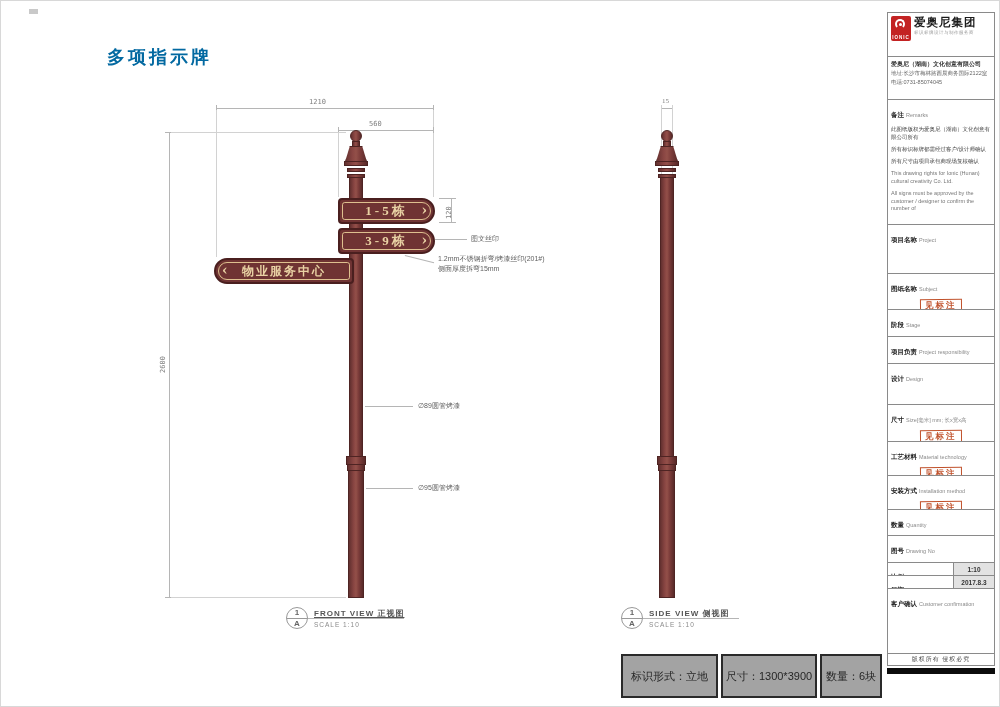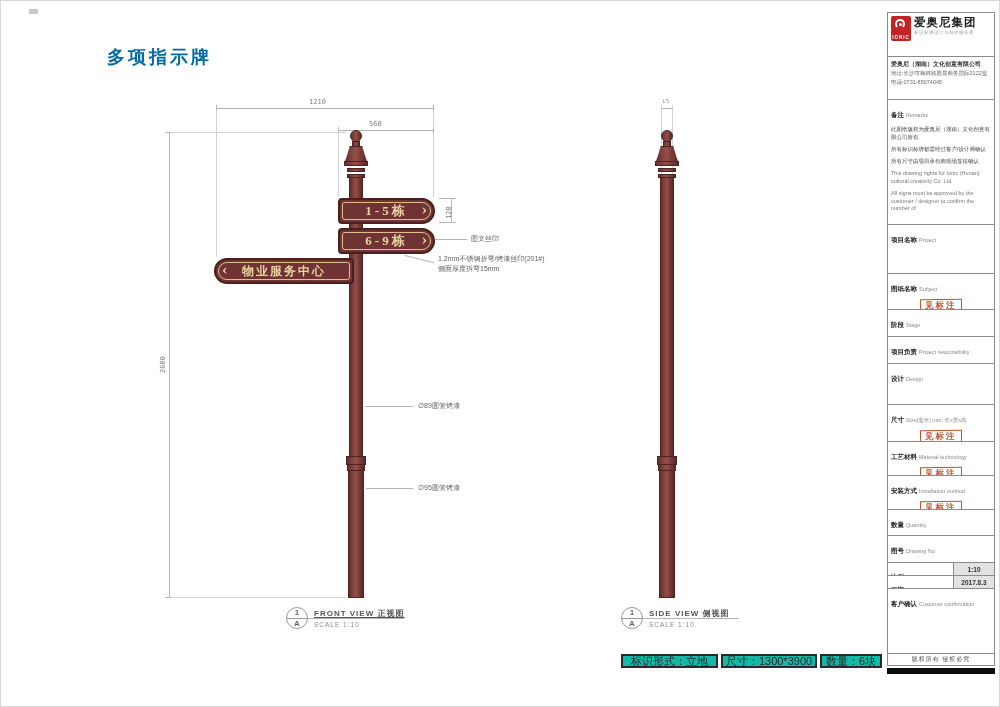--- a/index.html
+++ b/index.html
@@ -40,22 +40,22 @@
   
   .vcircle{position:absolute;width:22px;height:22px;border:1px solid #999;border-radius:50%;
            background:#fff;box-sizing:border-box;z-index:3;display:flex;flex-direction:column;}
   .vcircle span{flex:1;display:flex;align-items:center;justify-content:center;
                 font-size:8px;color:#666;font-weight:bold;}
   .vcircle span:first-child{border-bottom:1px solid #999;}
   .vtitle{position:absolute;font-size:8px;font-weight:bold;color:#555;letter-spacing:1px;white-space:nowrap;}
   .vscale{position:absolute;font-size:6.5px;color:#8a8a8a;letter-spacing:1px;white-space:nowrap;}
   
   .footer-bar{position:absolute;left:620px;top:653px;display:flex;gap:3px;z-index:3;}
-  .fcell{border:2px solid #2a2a2a;height:14px;box-sizing:border-box;display:flex;
-         align-items:center;justify-content:center;font-size:11px;color:#262626;background:#14b8a6;
+  .fcell{border:2px solid #2a2a2a;height:44px;box-sizing:border-box;display:flex;
+         align-items:center;justify-content:center;font-size:11px;color:#262626;background:#a3a3a3;
          white-space:nowrap;padding:0 6px;}
   
   .sidebar{position:absolute;left:886px;top:12px;width:108px;z-index:4;}
   .sbox{border:1px solid #8a8a8a;background:#fff;margin-top:-1px;box-sizing:border-box;
         position:relative;padding:3px 3px;overflow:hidden;}
   .fl{font-size:6.5px;font-weight:bold;color:#222;}
   .fe{font-size:5.5px;color:#8a8a8a;margin-left:2px;}
   .stamp{display:block;margin:4px auto 0;width:max-content;border:1px solid #c0512b;
          color:#c0512b;font-size:8.5px;font-weight:bold;padding:0 4px;letter-spacing:2px;
          transform:rotate(-0.6deg);}
@@ -115,21 +115,21 @@
     <div class="pp abs" style="left:656px;top:455px;width:20px;height:9px;"></div>
     <div class="pp abs" style="left:657px;top:463px;width:18px;height:7px;"></div>
     <div class="pp abs" style="left:658px;top:469px;width:16px;height:128px;"></div>
   </div>
 
   <div class="plate plate-r" style="left:337px;top:197px;width:97px;height:26px;">
     <span class="plate-text">1-5栋</span>
     <span class="plate-arrow arr-right">›</span>
   </div>
   <div class="plate plate-r" style="left:337px;top:227px;width:97px;height:26px;">
-    <span class="plate-text">6-9栋</span>
+    <span class="plate-text">3-9栋</span>
     <span class="plate-arrow arr-right">›</span>
   </div>
   <div class="plate plate-l" style="left:213px;top:257px;width:140px;height:26px;">
     <span class="plate-text small">物业服务中心</span>
     <span class="plate-arrow arr-left">‹</span>
   </div>
 
   <div class="dimtext" style="left:308px;top:97px;">1210</div>
   <div class="hline" style="left:215px;top:107px;width:217px;"></div>
   <div class="vline" style="left:215px;top:104px;height:6px;"></div>

